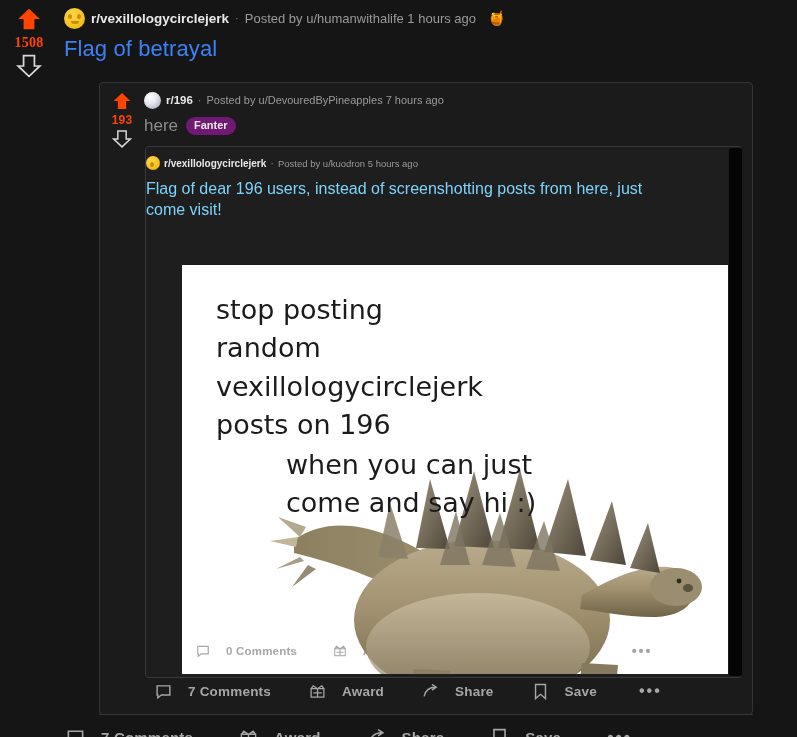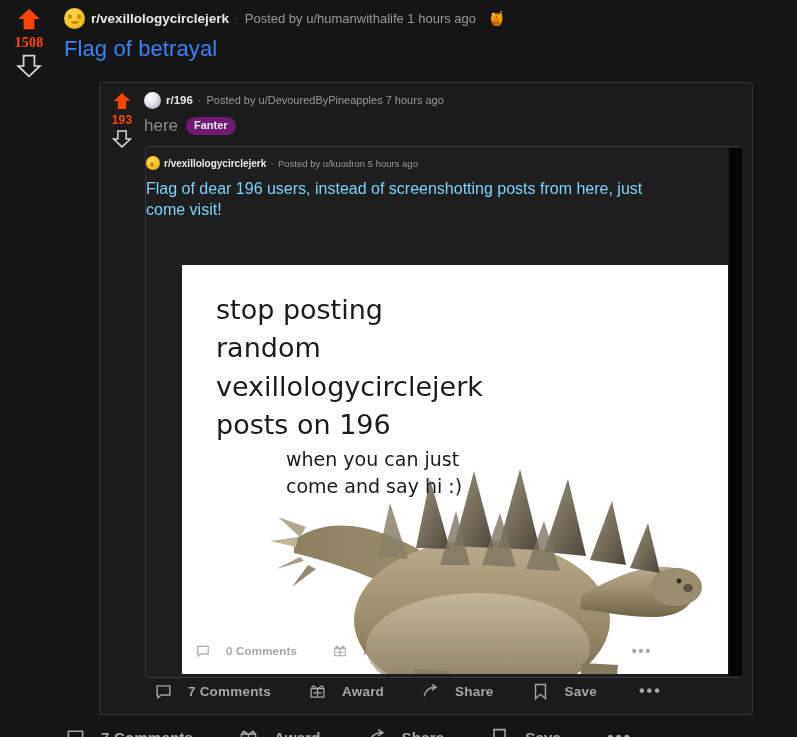--- a/index.html
+++ b/index.html
@@ -94,21 +94,21 @@
     background:#ffffff;overflow:hidden;margin-top:36px;
   }
   .meme-text{
     position:absolute;left:34px;top:26px;width:470px;
     color:#1b1b1b;font-size:27px;line-height:1.42;
     font-family:"DejaVu Sans", sans-serif;font-weight:400;
     z-index:3;
   }
   .meme-text2{
     position:absolute;left:104px;top:181px;width:420px;
-    color:#1b1b1b;font-size:19px;line-height:1.42;
+    color:#1b1b1b;font-size:27px;line-height:1.42;
     font-family:"DejaVu Sans", sans-serif;font-weight:400;
     z-index:3;
   }
   
   .dino{position:absolute;left:0;top:0;width:546px;height:409px;z-index:2;}
 
   
   .scroll-strip{
     position:absolute;left:729px;top:148px;width:13px;height:528px;
     background:#050505;border-radius:2px;

